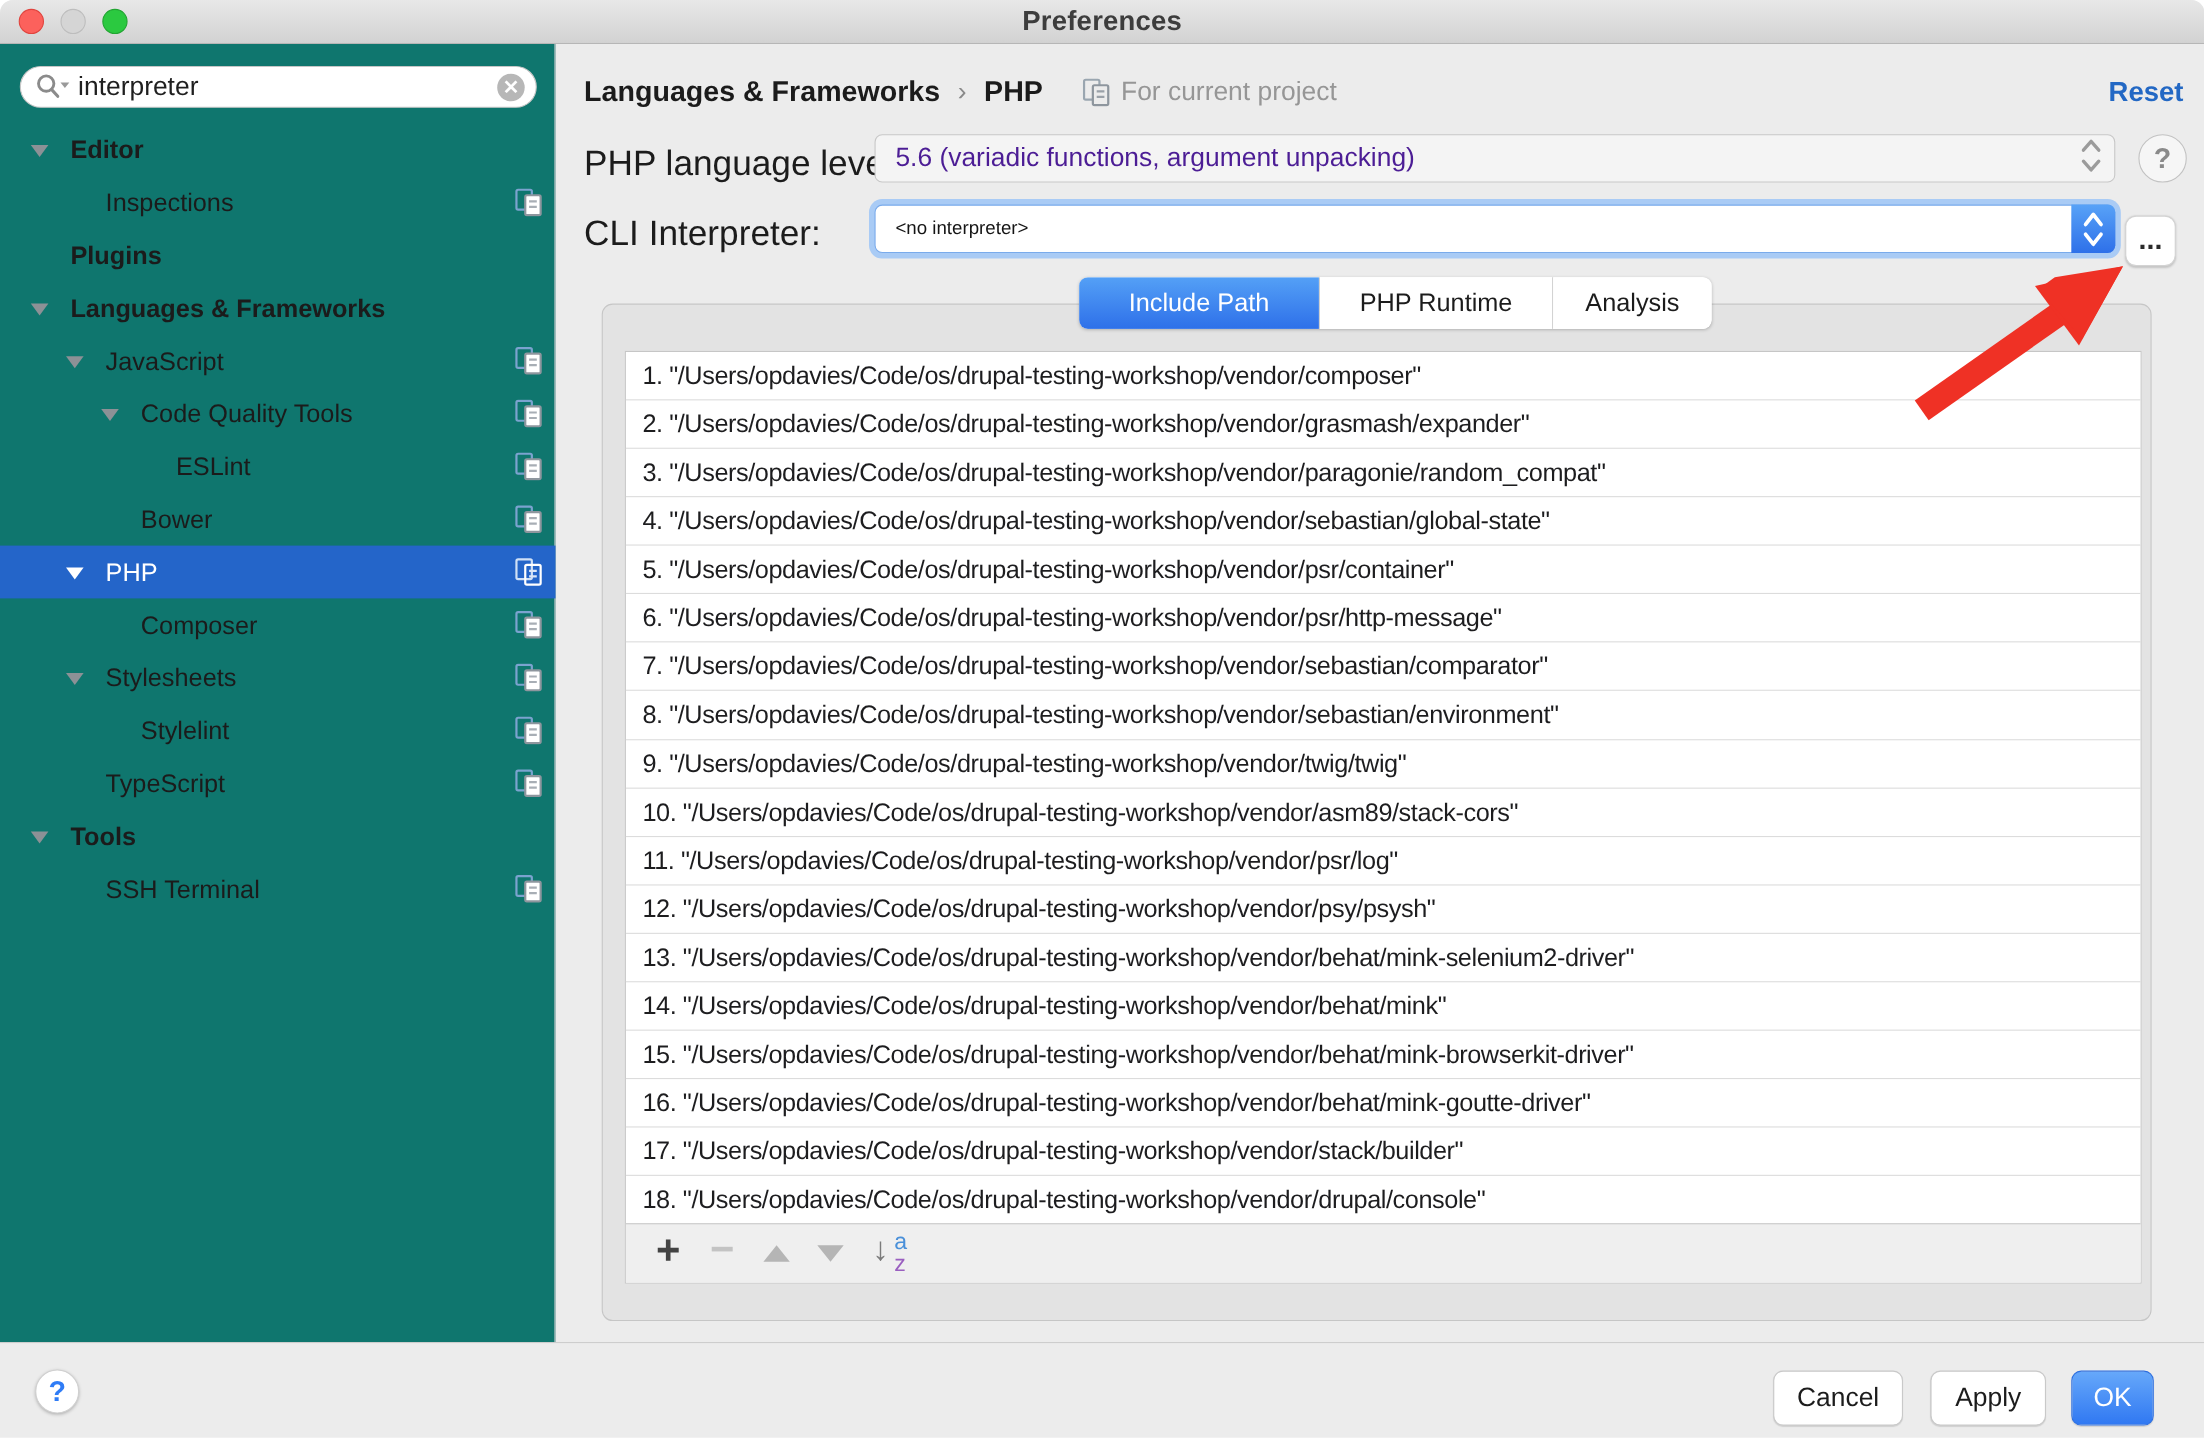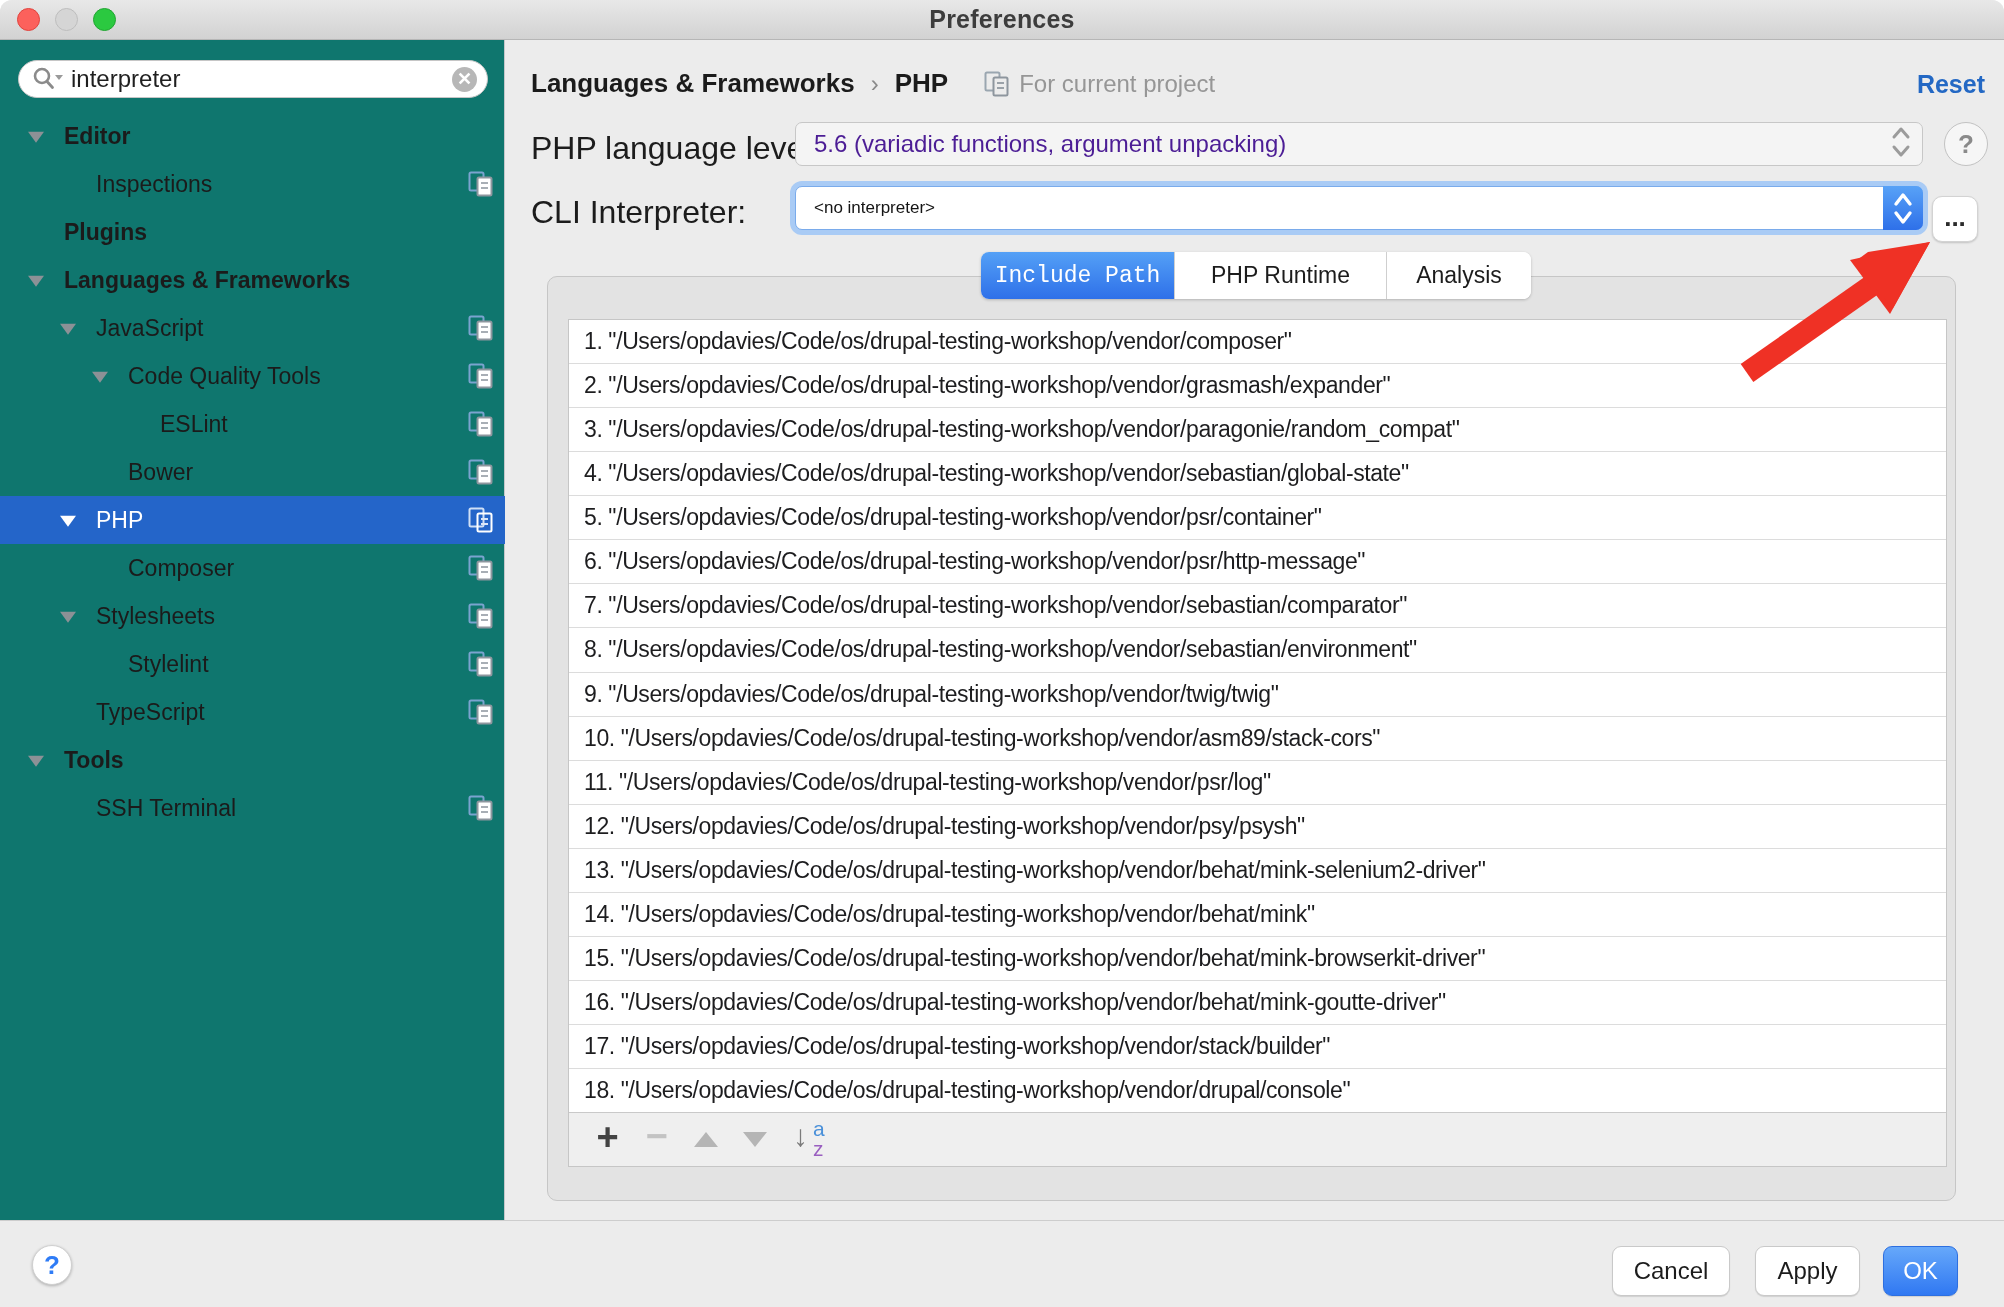--- a/index.html
+++ b/index.html
@@ -112,21 +112,21 @@
     position:absolute; left:475px; top:212px; height:47px; display:flex;
     border-radius:8px; box-shadow:0 1px 3px rgba(0,0,0,.22); z-index:5; background:#ffffff;
   }
   .seg{
     height:47px; display:flex; align-items:center; justify-content:center;
     font-size:23px; color:#1c1c1c; background:#ffffff; border-right:1px solid #cfcfcf;
   }
   .seg:first-child{ border-radius:8px 0 0 8px; }
   .seg:last-child{ border-radius:0 8px 8px 0; border-right:none; }
   .seg.selected{ background:linear-gradient(#54a0f6,#2e70e9); color:#ffffff; }
-  .seg.w1{ width:194px;font-family:Liberation Mono, monospace; } .seg.w2{ width:212px; } .seg.w3{ width:144px; }
+  .seg.w1{ width:219px; } .seg.w2{ width:212px; } .seg.w3{ width:144px; }
 
   
   .panel{
     position:absolute; left:41px; top:236px; width:1409px; height:925px;
     background:#e3e3e3; border:1px solid #c6c6c6; border-radius:10px;
   }
   .listbox{
     position:absolute; left:20px; top:42px; width:1379px; height:848px;
     background:#ffffff; border:1px solid #c6c6c6;
     display:flex; flex-direction:column;

